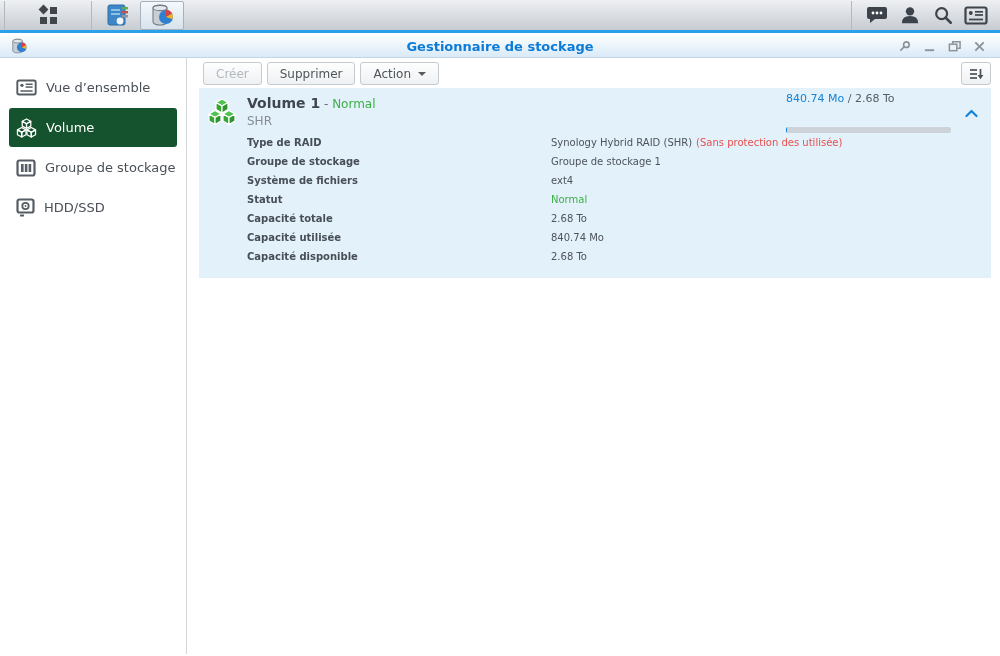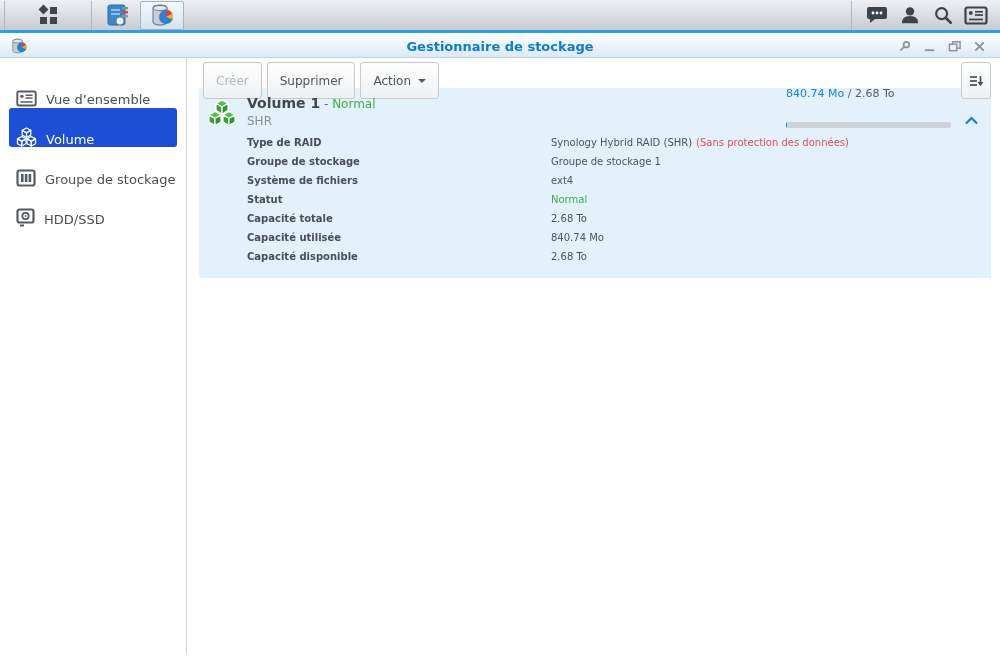--- a/index.html
+++ b/index.html
@@ -24,39 +24,39 @@
     display:flex; align-items:center; position:relative; }
   .win-icon { margin-left:10px; }
   .win-title { position:absolute; left:0; right:0; text-align:center; font-size:13px; font-weight:bold; color:#0c7bd6; }
   .win-controls { position:absolute; right:8px; top:0; height:23px; display:flex; align-items:center; }
   .win-controls span { width:25px; height:20px; display:flex; align-items:center; justify-content:center; cursor:pointer; }
 
   .win-body { display:flex; height:596px; }
 
   
   .sidebar { width:187px; border-right:1px solid #d3d5d8; padding-top:10px; background:#fff; }
-  .side-item { height:39px; margin:0 9px 1px 9px; display:flex; align-items:flex-end; padding-left:7px;
+  .side-item { height:39px; margin:0 9px 1px 9px; display:flex; align-items:center; padding-left:7px;
     border-radius:3px; cursor:pointer; color:#4a5056; font-size:13px; }
   .side-item .lbl { margin-left:9px; }
-  .side-item.selected { background:#1d4ed8; color:#fff; }
+  .side-item.selected { background:#14532d; color:#fff; }
 
   
   .main { flex:1; position:relative; background:#fff; }
   .toolbar { height:30px; padding:4px 9px 0 16px; display:flex; align-items:flex-start; }
-  .btn { height:37px; padding:0 12px; font-size:12px; color:#4e545a; background:linear-gradient(#fefefe,#eef1f3);
+  .btn { height:23px; padding:0 12px; font-size:12px; color:#4e545a; background:linear-gradient(#fefefe,#eef1f3);
     border:1px solid #c5cacf; border-radius:3px; margin-right:5px; display:inline-flex; align-items:center; cursor:pointer;
     font-family:inherit; }
   .btn.disabled { color:#b2b8bd; cursor:default; }
   .caret { width:0; height:0; border-left:4px solid transparent; border-right:4px solid transparent;
     border-top:4px solid #565c62; margin-left:7px; display:inline-block; }
   .sort-btn { margin-left:auto; width:30px; padding:0; justify-content:center; margin-right:0; }
 
   
   .panel { margin:0 9px 0 12px; background:#e3f1fa; padding-bottom:12px; }
-  .panel-header { display:flex; align-items:flex-end; padding:6px 6px 0 8px; height:40px; }
+  .panel-header { display:flex; align-items:center; padding:6px 6px 0 8px; height:40px; }
   .vol-icon { margin-top:2px; }
   .vol-titleblock { margin-left:10px; flex:1; }
   .vol-title-line { font-size:14px; }
   .vol-name { font-weight:bold; color:#3f4650; }
   .vol-sep { color:#6a7078; font-size:12px; }
   .vol-status { color:#3daf46; font-size:12px; }
   .vol-sub { font-size:12px; color:#868d94; margin-top:3px; }
   .usage-block { width:165px; margin-right:12px; margin-top:2px; }
   .usage-text { font-size:11px; margin-bottom:22px; white-space:nowrap; }
   .usage-used { color:#1583d6; }
@@ -277,21 +277,21 @@
           <div class="collapse">
             <svg width="13" height="9" viewBox="0 0 13 9">
               <polyline points="1.5,7 6.5,2 11.5,7" fill="none" stroke="#1583d6" stroke-width="2.2" stroke-linecap="round" stroke-linejoin="round"></polyline>
             </svg>
           </div>
         </div>
 
         <div class="details">
           <div class="drow">
             <span class="dlabel">Type de RAID</span>
-            <span class="dvalue"><span>Synology Hybrid RAID (SHR)</span><span class="warn">(Sans protection des données)</span></span>
+            <span class="dvalue"><span>Synology Hybrid RAID (SHR)</span><span class="warn">(Sans protection des utilisée)</span></span>
           </div>
           <div class="drow">
             <span class="dlabel">Groupe de stockage</span>
             <span class="dvalue">Groupe de stockage 1</span>
           </div>
           <div class="drow">
             <span class="dlabel">Système de fichiers</span>
             <span class="dvalue">ext4</span>
           </div>
           <div class="drow">

